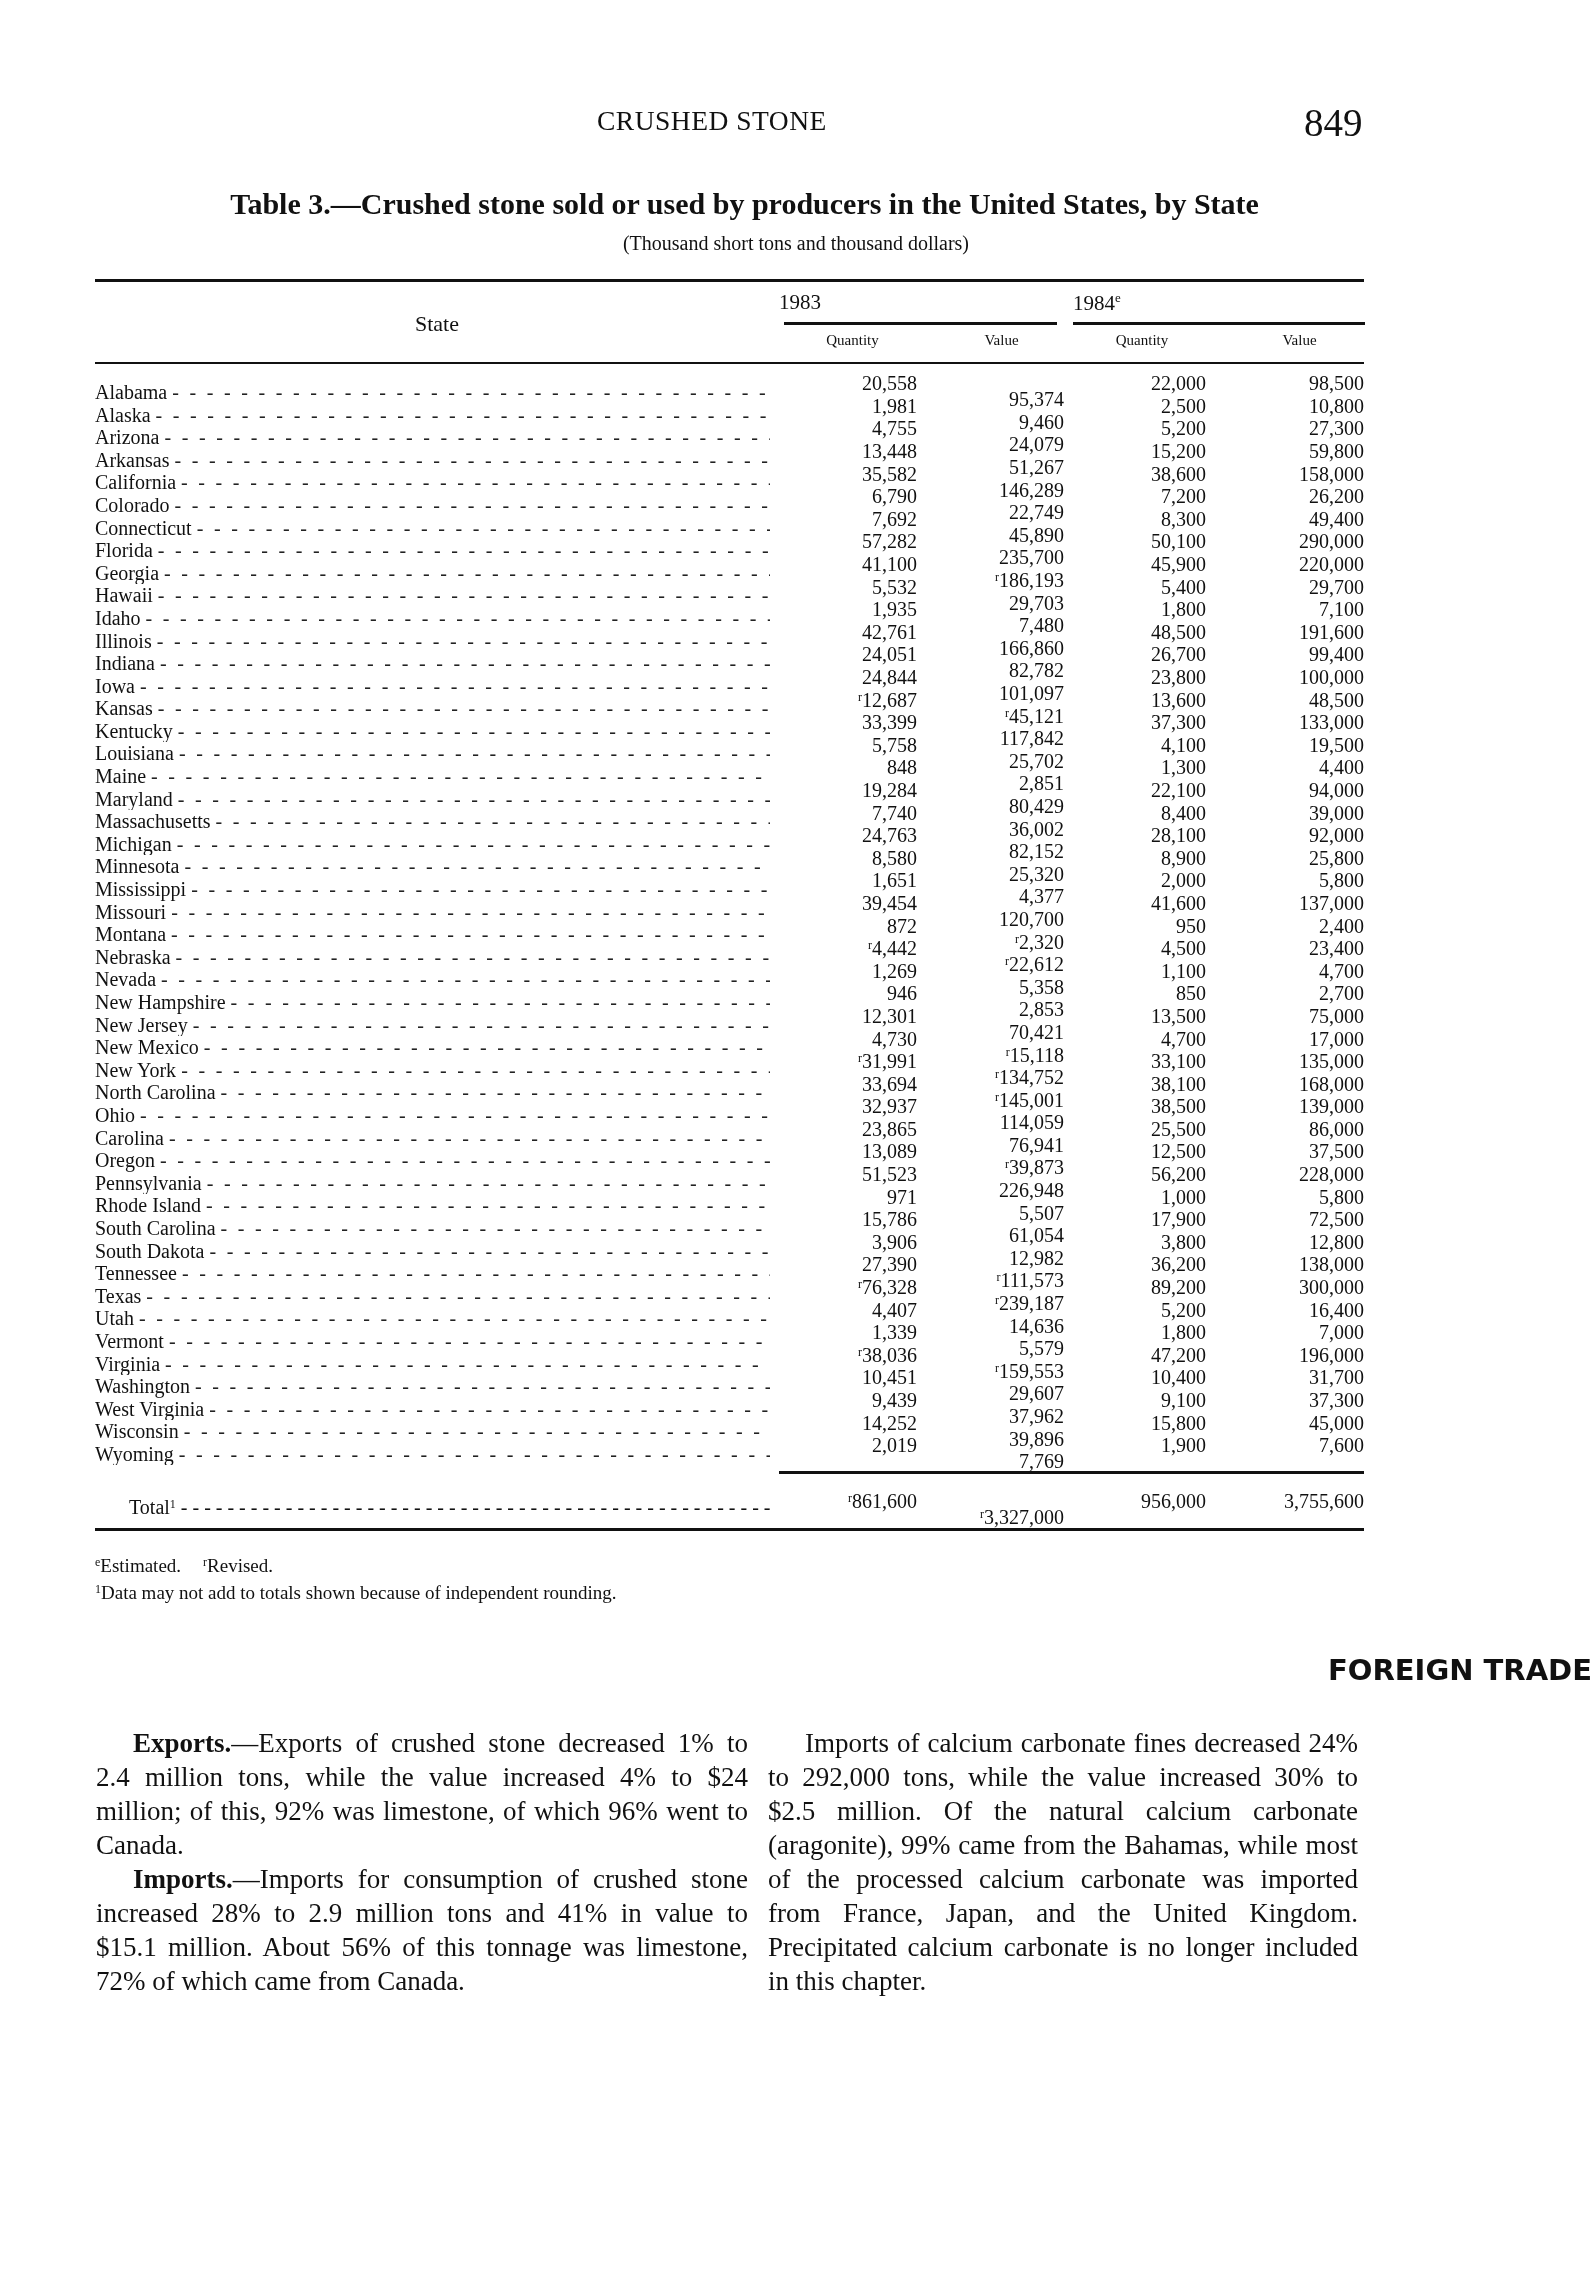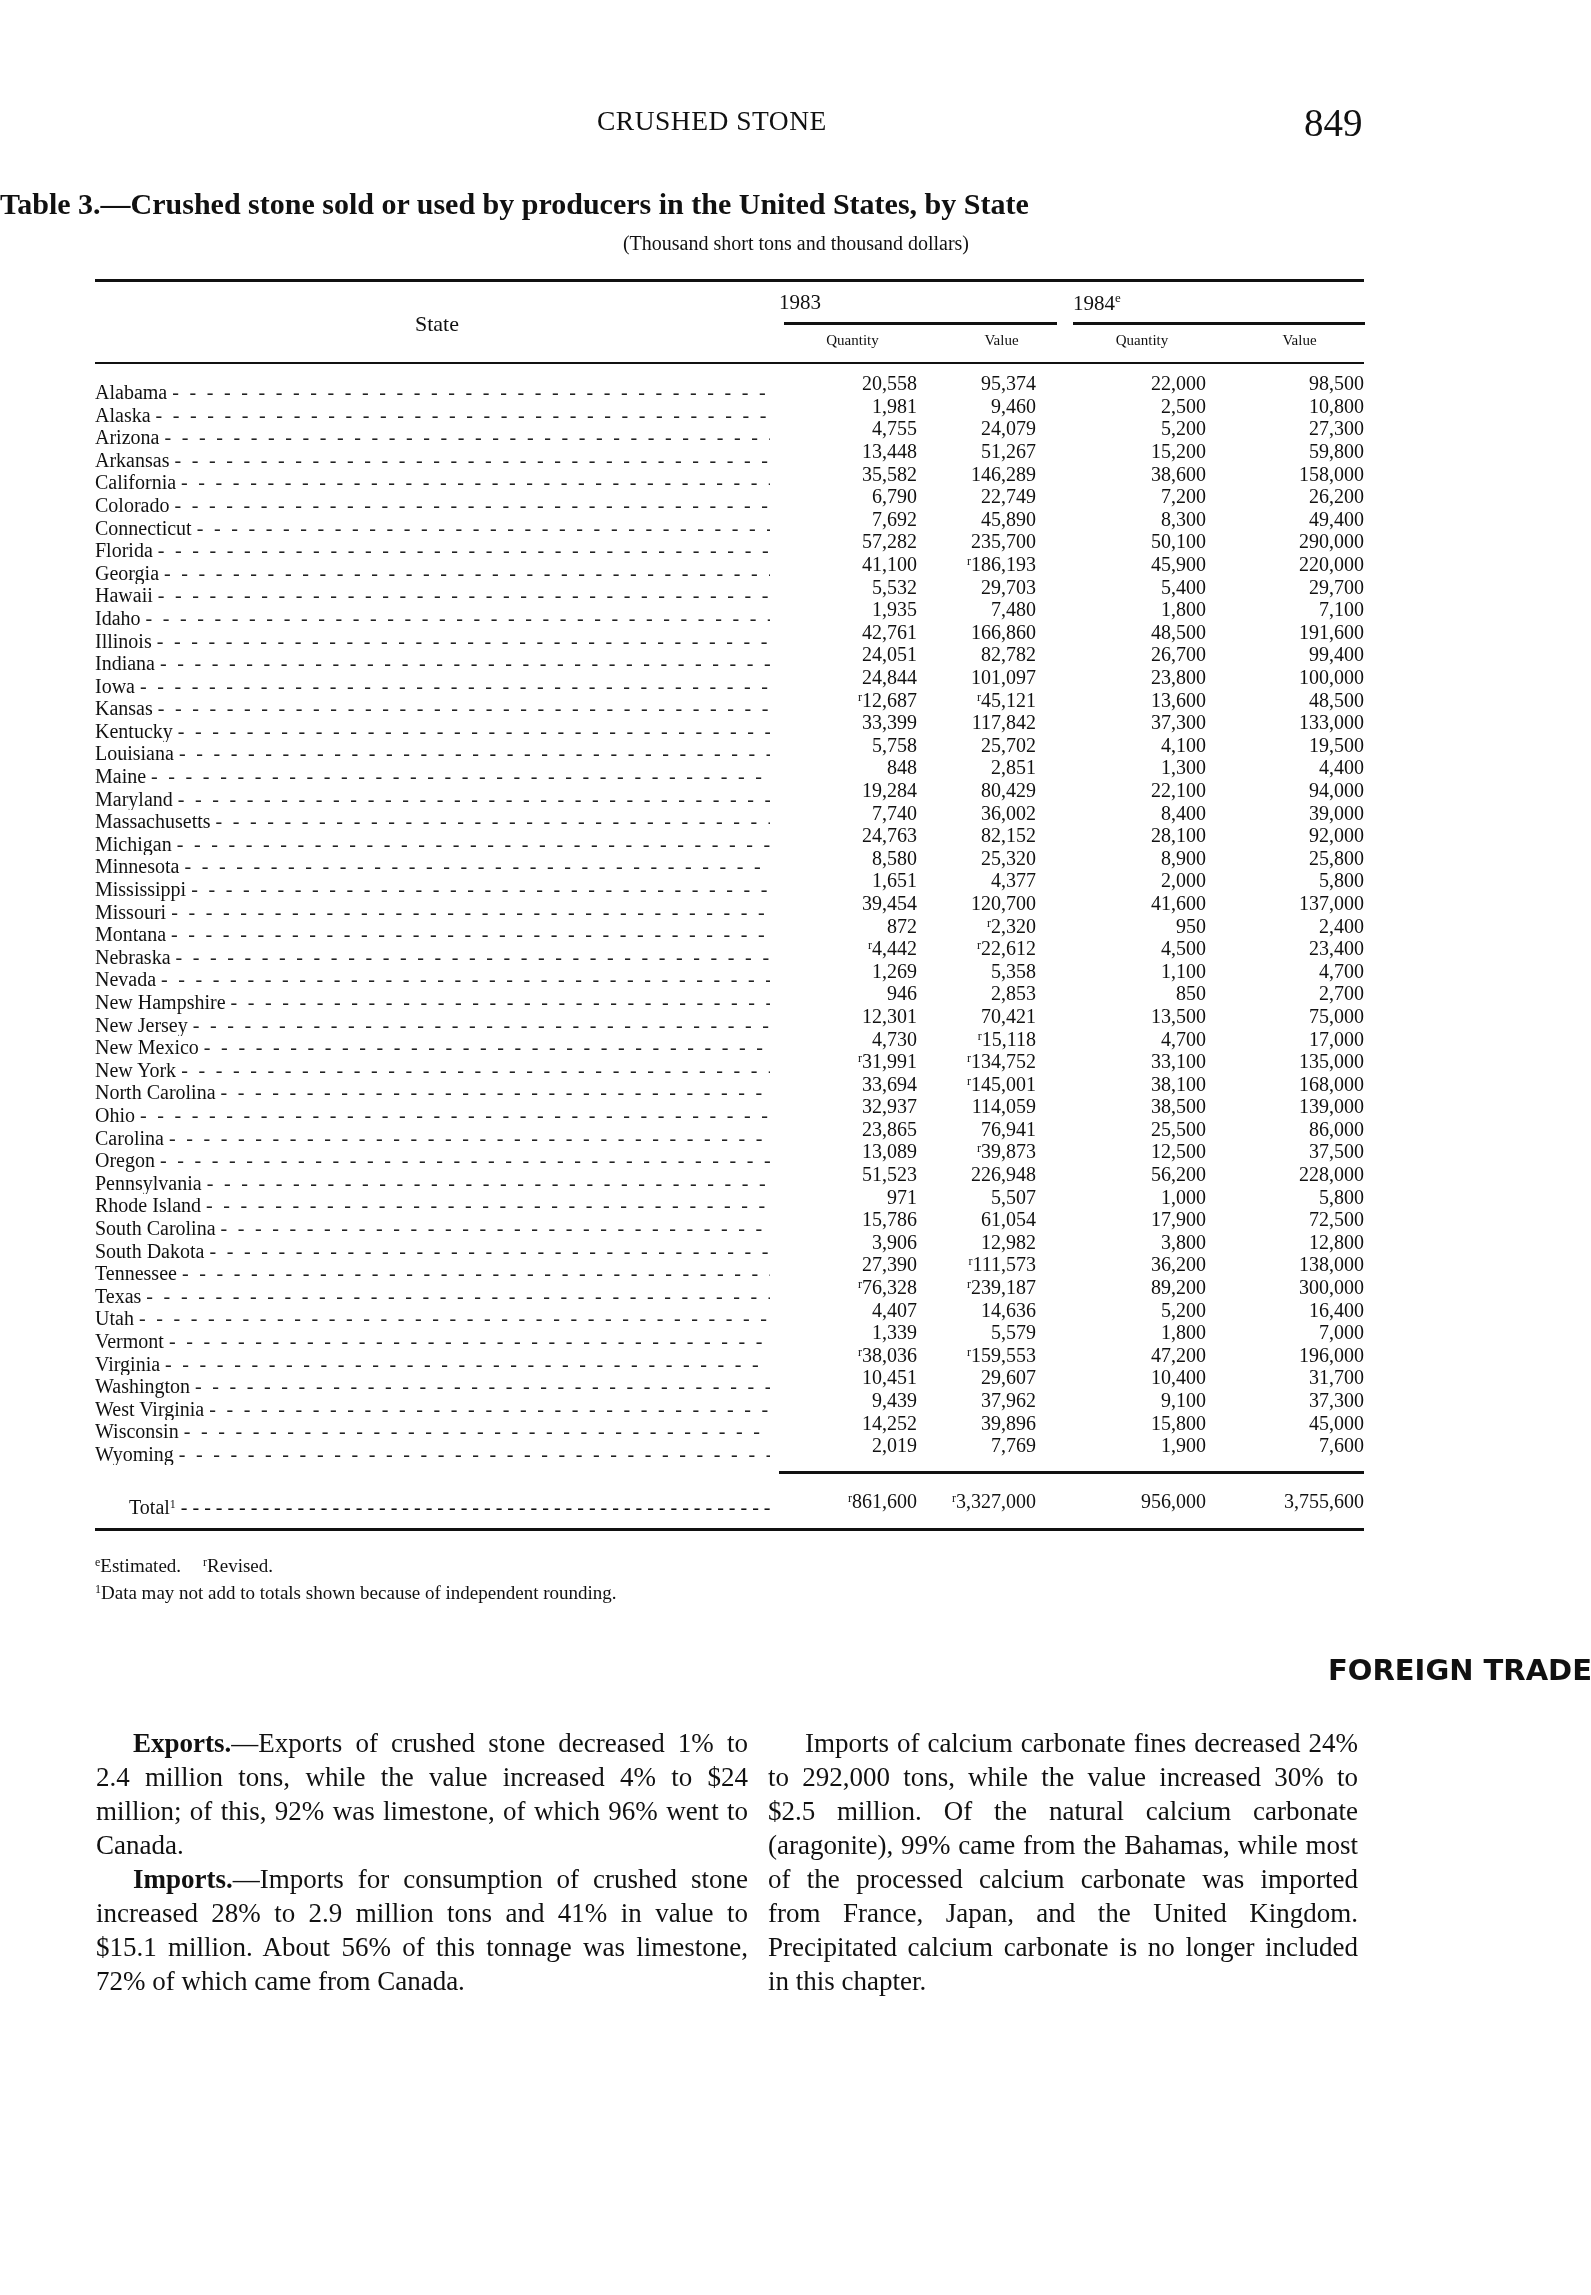--- a/index.html
+++ b/index.html
@@ -4,21 +4,21 @@
 <style>
   html, body { margin: 0; padding: 0; background: #ffffff; }
   body { width: 1592px; height: 2474px; position: relative; overflow: hidden;
          font-family: "Liberation Serif", "DejaVu Serif", serif; color: #111; }
   .page { position: absolute; left: 0; top: 0; width: 1592px; height: 2474px; }
 
   .running-head { position: absolute; top: 105px; left: 0; width: 1592px; height: 37px; }
   .running-title { position: absolute; left: 597px; top: 0; font-size: 27.5px; letter-spacing: 0.5px; }
   .page-number { position: absolute; left: 1304px; top: -5.5px; font-size: 39px; }
 
-  .table-title { position: absolute; top: 187px; left: 0; width: 1489px; text-align: left;
+  .table-title { position: absolute; top: 187px; left: 0; width: 1489px; text-align: center;
                  font-size: 30px; font-weight: bold; }
   .table-subtitle { position: absolute; top: 232px; left: 0; width: 1592px; text-align: center;
                     font-size: 20px; }
 
   .table-wrap { position: absolute; left: 95px; top: 279px; width: 1269px; }
   .rule-thick { height: 3.2px; background: #111; }
   .rule-thin { height: 1.8px; background: #111; }
 
   .thead { position: relative; height: 80px; }
   .th-state { position: absolute; left: 0; width: 684px; top: 28.5px; text-align: center; font-size: 22px; }
@@ -34,21 +34,21 @@
   .th-v83 { left: 849px; width: 115px; }
   .th-q84 { left: 978px; width: 138px; }
   .th-v84 { left: 1139px; width: 131px; }
 
   .tbody { position: relative; padding-top: 13.8px; }
   .row { position: relative; height: 22.6px; font-size: 20px; line-height: 22.5px; }
   .row .state { position: absolute; left: 0; top: 3.2px; width: 675px; overflow: hidden; white-space: nowrap; }
   .row .state .leader { letter-spacing: 2.8px; color: #222; }
   .row .num { position: absolute; top: -5.5px; text-align: right; }
   .c-q83 { left: 689px; width: 133px; }
-  .c-v83 { left: 812px; width: 129px; }
+  .c-v83 { left: 840px; width: 129px; margin-top: 16px; }
   .c-q84 { left: 982px; width: 129px; }
   .c-v84 { left: 1134px; width: 135px; }
   .num sup, .state sup { font-size: 12px; vertical-align: 6.4px; line-height: 0; }
 
   .total-rule { position: relative; margin-left: 684px; height: 3.2px; background: #111; margin-top: 8.3px; }
   .total-row { position: relative; height: 46px; margin-top: 8.3px; font-size: 20px; }
   .total-row .state { position: absolute; left: 34px; top: 13.8px; width: 643px; overflow: hidden; white-space: nowrap; }
   .total-row .num { position: absolute; top: 8.3px; text-align: right; }
 
   .footnotes { position: absolute; left: 95px; top: 1552px; font-size: 19px; line-height: 27px; }

